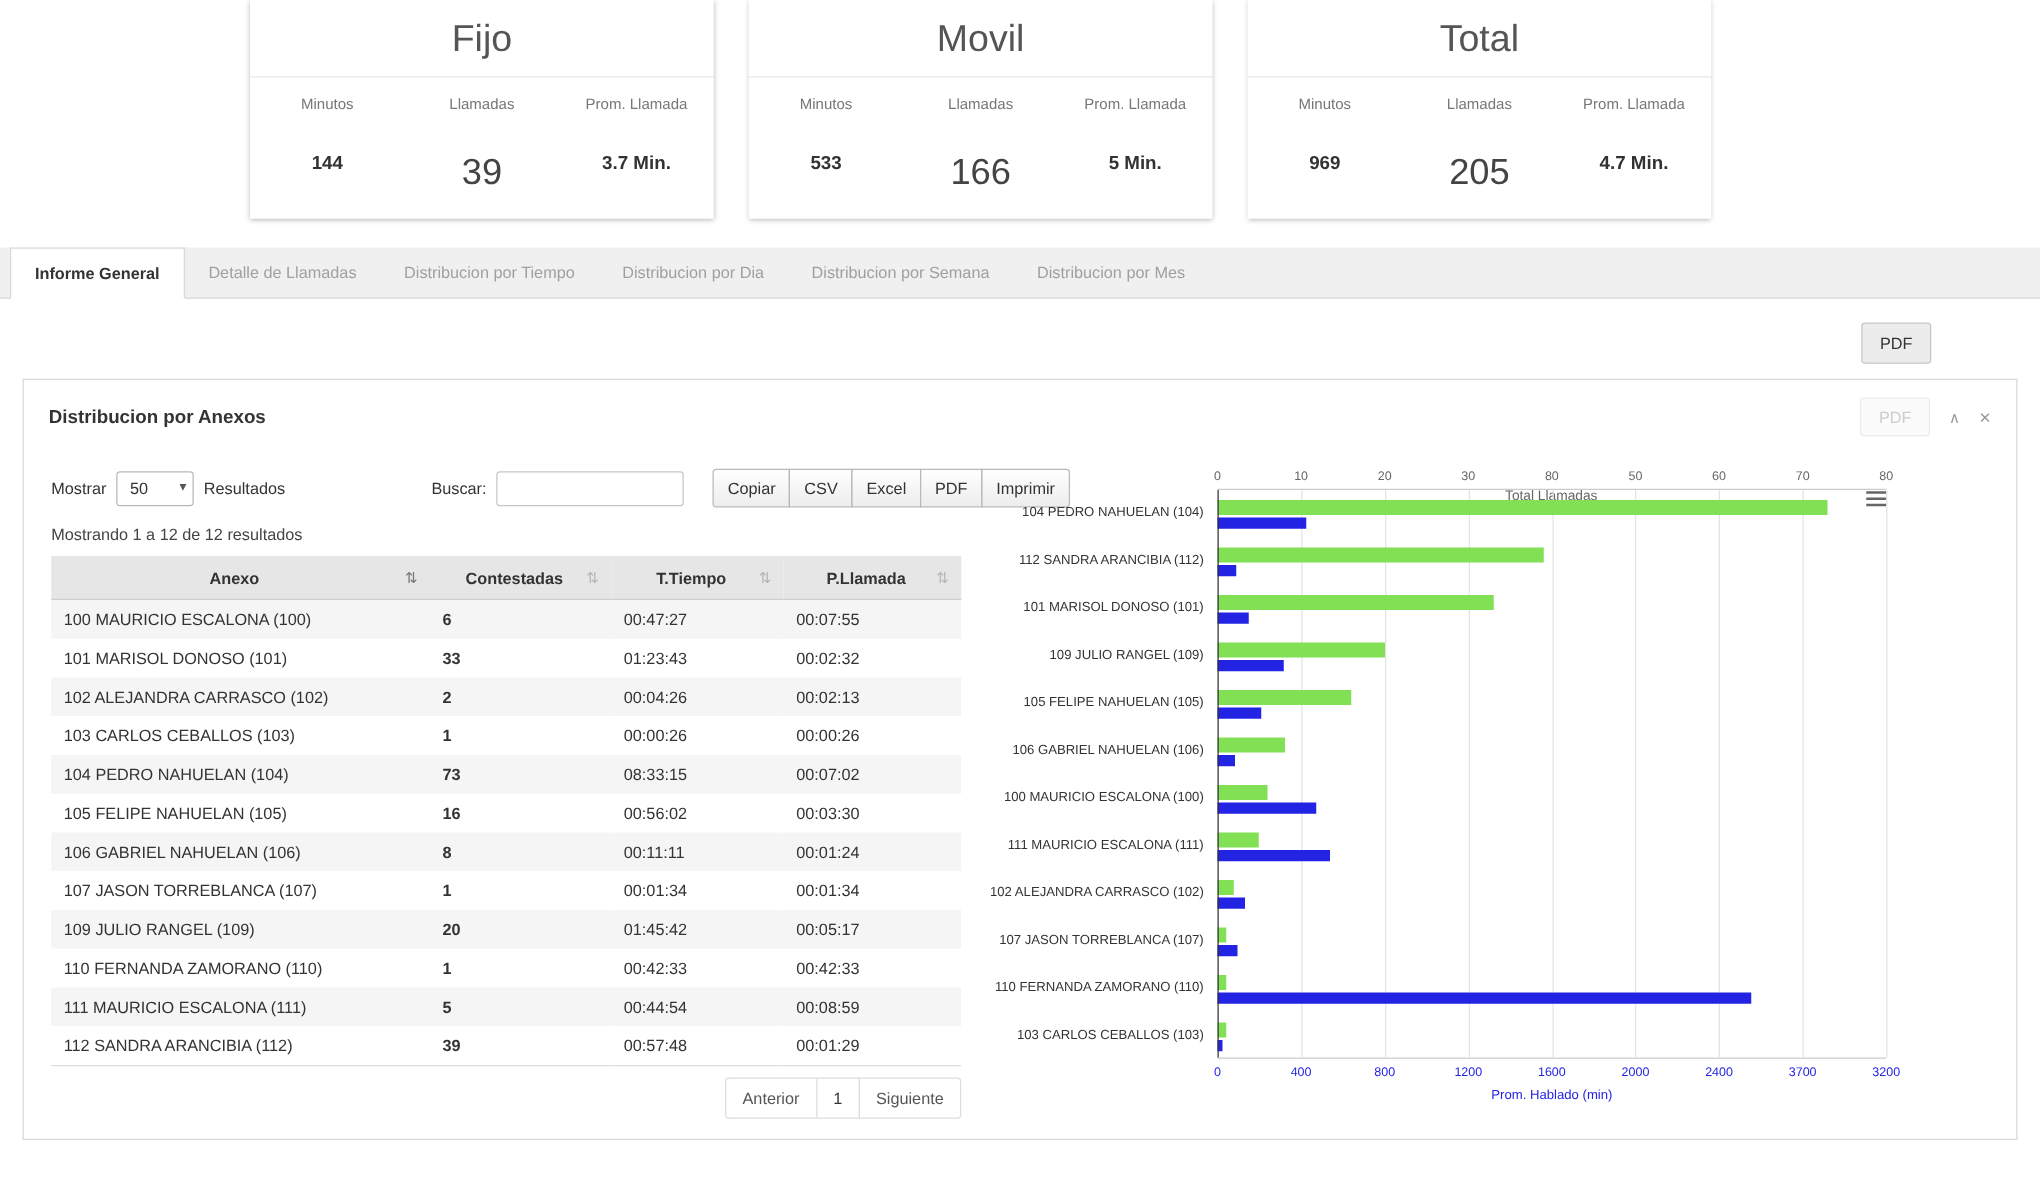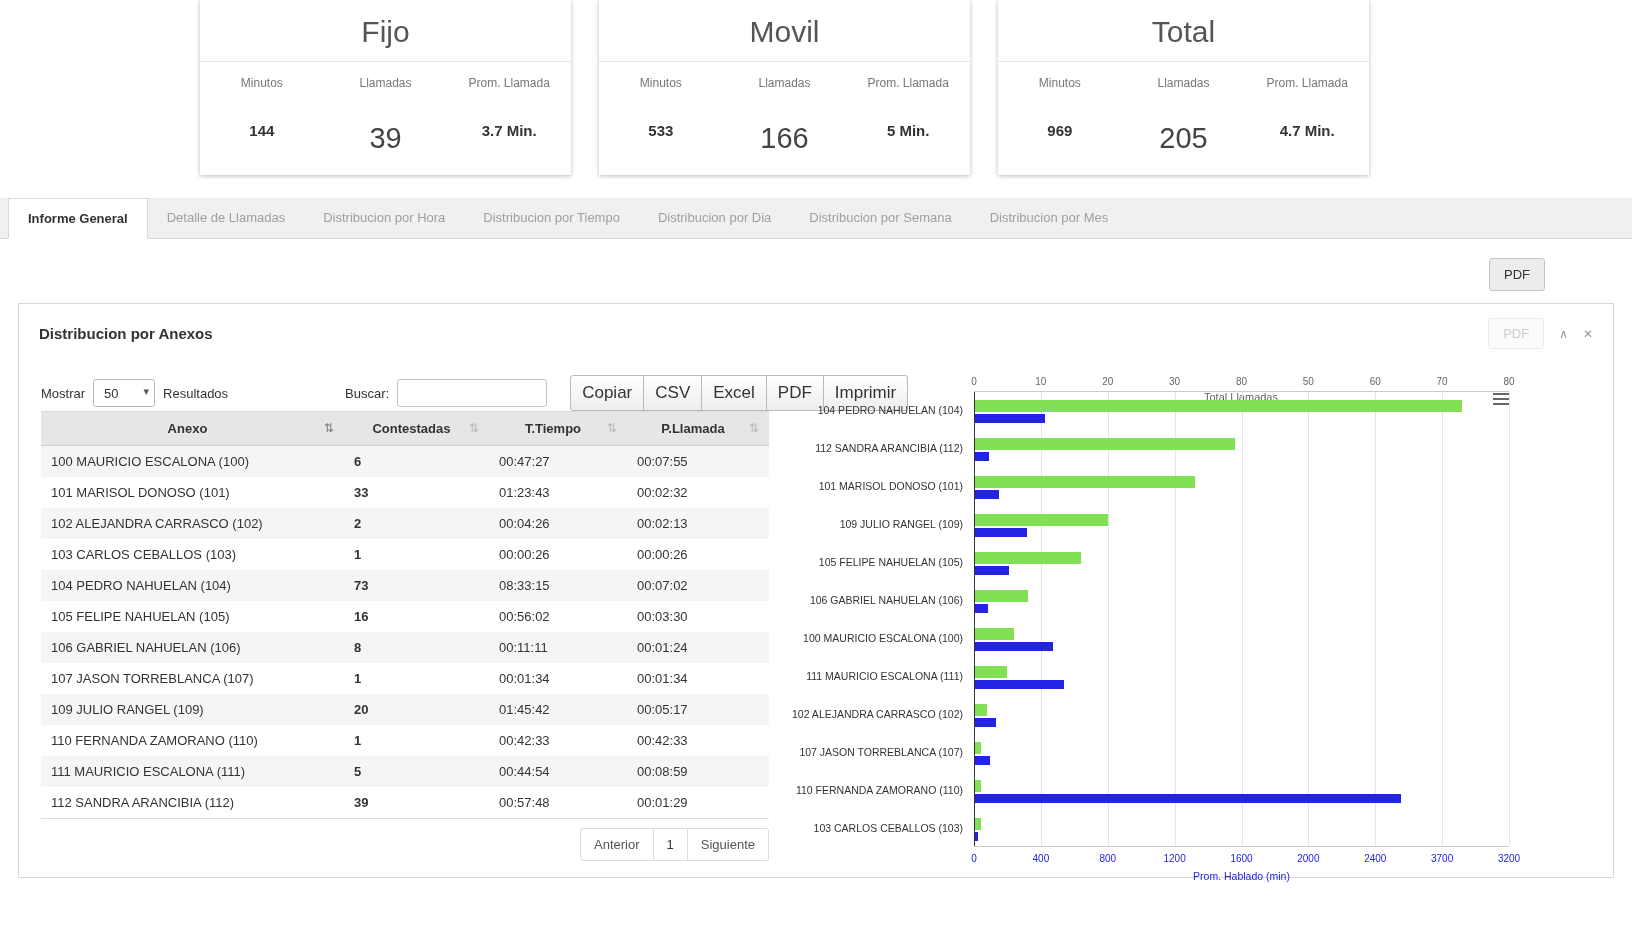--- a/index.html
+++ b/index.html
@@ -42,21 +42,21 @@
   .right-col { flex: 1; position: relative; }
 
   
   .controls { display: flex; align-items: center; margin-top: 20px; font-size: 13px; }
   .select-wrap { position: relative; margin: 0 8px; }
   .page-size { width: 62px; height: 28px; font-size: 13px; border: 1px solid #b9b9b9; border-radius: 3px; background: #fff; appearance: none; -webkit-appearance: none; padding: 0 18px 0 10px; color: #333; font-family: "Liberation Sans", sans-serif; }
   .select-caret { position: absolute; right: 6px; top: 6px; font-size: 11px; color: #555; pointer-events: none; }
   .search-label { margin-left: 117px; }
   .search-input { margin-left: 8px; width: 150px; height: 28px; border: 1px solid #c6c6c6; border-radius: 3px; padding: 0 8px; font-size: 13px; font-family: "Liberation Sans", sans-serif; }
   .export-group { display: inline-flex; margin-left: 23px; }
-  .export-btn { padding: 7px 11px; font-size: 17px; color: #333; background: linear-gradient(#ffffff, #ededed); border: 1px solid #b9b9b9; margin-left: -1px; cursor: pointer; font-family: "Liberation Sans", sans-serif; }
+  .export-btn { padding: 7px 11px; font-size: 13px; color: #333; background: linear-gradient(#ffffff, #ededed); border: 1px solid #b9b9b9; margin-left: -1px; cursor: pointer; font-family: "Liberation Sans", sans-serif; }
   .export-btn:first-child { border-radius: 3px 0 0 3px; margin-left: 0; }
   .export-btn:last-child { border-radius: 0 3px 3px 0; }
 
   .showing { font-size: 13px; color: #444; margin: 14px 0 10px; }
 
   
   table.anexos { width: 728px; border-collapse: collapse; border-bottom: 1px solid #ddd; }
   table.anexos th { background: #e6e6e6; font-size: 13px; text-align: center; padding: 9px 10px; color: #333; border-top: 1px solid #ddd; border-bottom: 1px solid #cfcfcf; }
   table.anexos th .sort-icon { float: right; color: #b5b5b5; font-size: 12px; font-weight: normal; cursor: pointer; }
   table.anexos th .sort-icon.active { color: #777; }
@@ -148,21 +148,20 @@
           <div class="metric-label">Prom. Llamada</div>
           <div class="metric-value">4.7 Min.</div>
         </div>
       </div>
     </div>
   </div>
 
 <div class="tabbar" id="tabs">
     <div class="tab active">Informe General</div>
     <div class="tab">Detalle de Llamadas</div>
-    <div class="tab">Distribucion por Hora</div>
     <div class="tab">Distribucion por Tiempo</div>
     <div class="tab">Distribucion por Dia</div>
     <div class="tab">Distribucion por Semana</div>
     <div class="tab">Distribucion por Mes</div>
   </div>
 
 <div class="pdf-row">
   <button class="btn-pdf-top">PDF</button>
 </div>
 
@@ -190,20 +189,21 @@
         <input class="search-input" type="text" value="" style="">
         <span class="export-group" id="exportGroup">
             <button class="export-btn">Copiar</button>
             <button class="export-btn">CSV</button>
             <button class="export-btn">Excel</button>
             <button class="export-btn">PDF</button>
             <button class="export-btn">Imprimir</button>
           </span>
       </div>
 
+      <div class="showing">Mostrando 1 a 12 de 12 resultados</div>
 
       <table class="anexos">
         <thead>
             <tr id="thead-row">
               <th class="col-anexo"><span>Anexo</span><span class="sort-icon active">⇅</span></th>
               <th class="col-contestadas"><span>Contestadas</span><span class="sort-icon">⇅</span></th>
               <th class="col-ttiempo"><span>T.Tiempo</span><span class="sort-icon">⇅</span></th>
               <th class="col-pllamada"><span>P.Llamada</span><span class="sort-icon">⇅</span></th>
             </tr>
           </thead>

